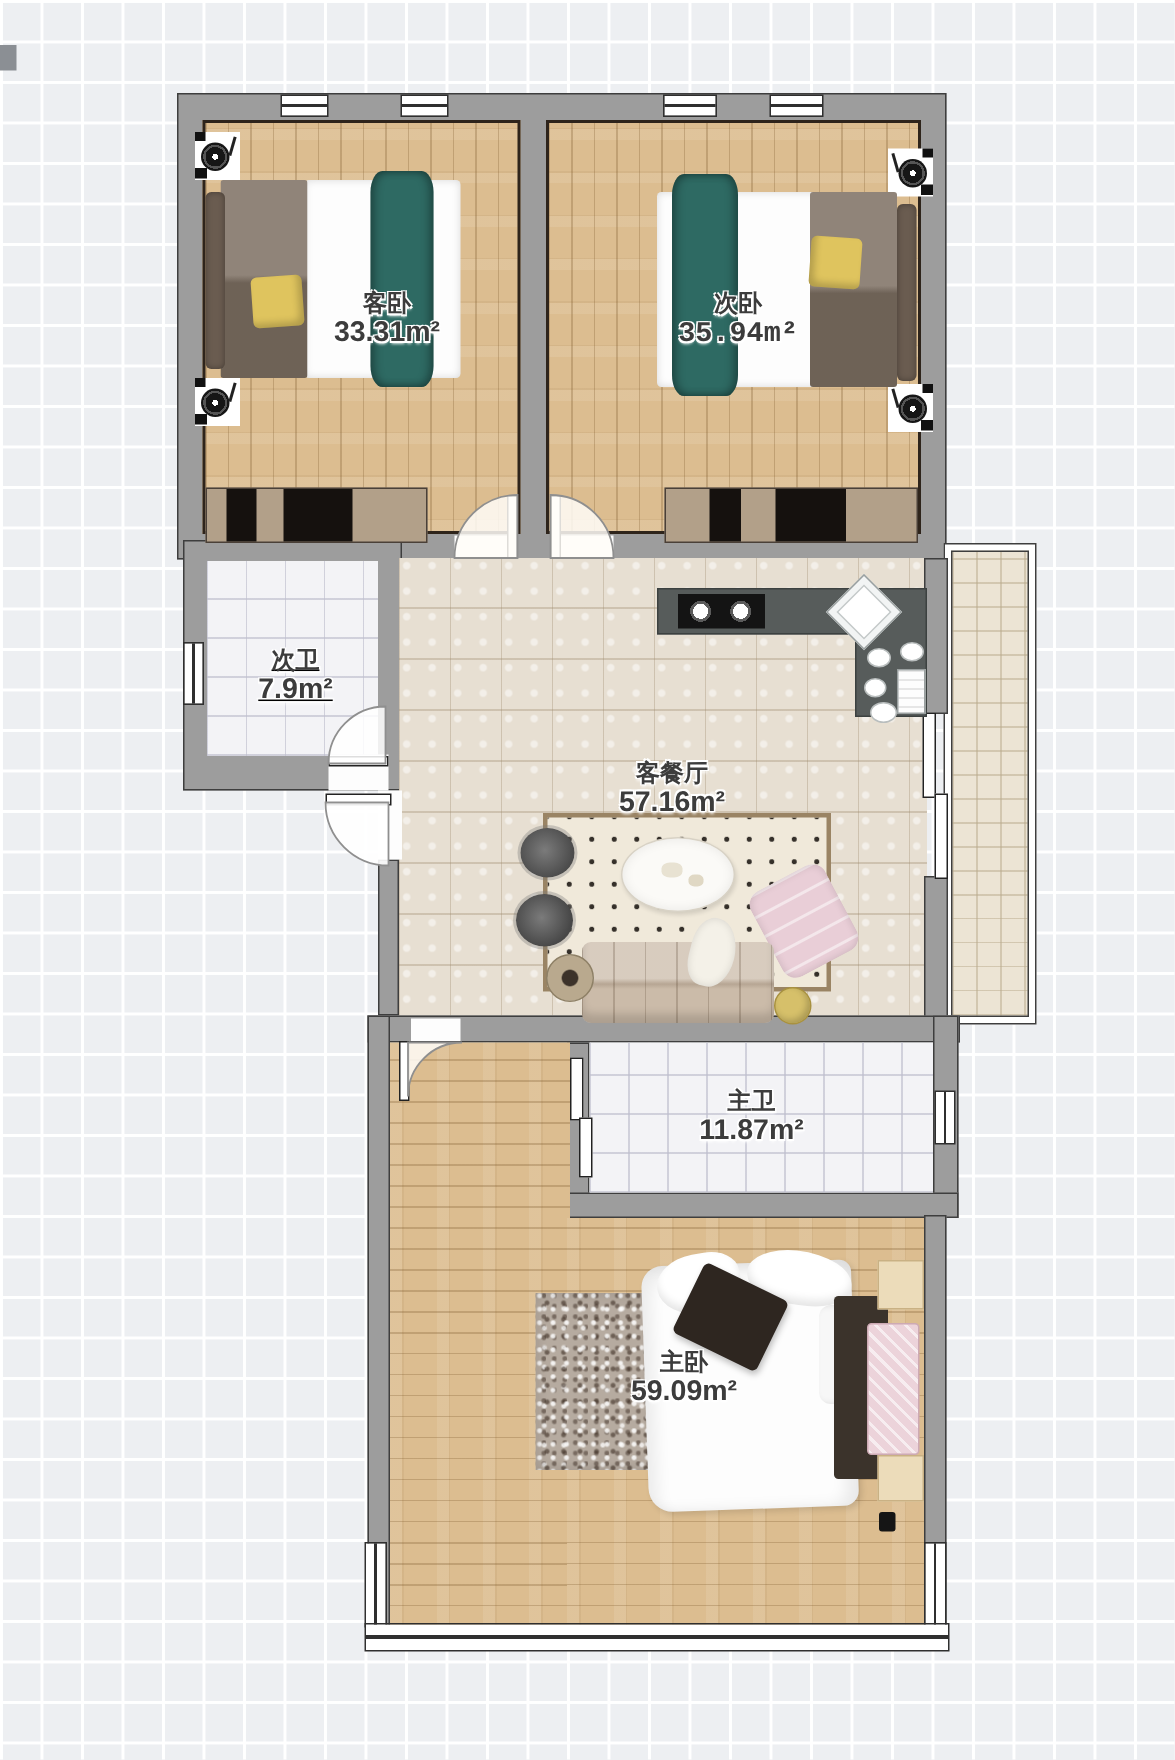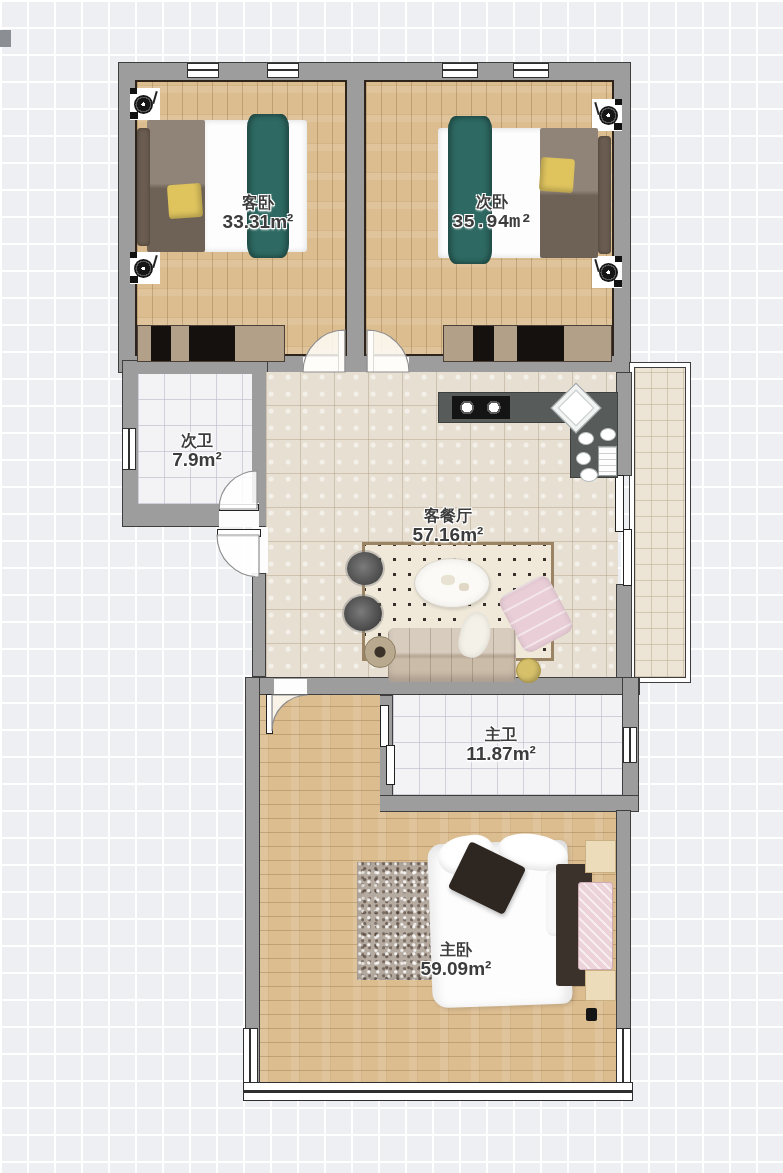--- a/index.html
+++ b/index.html
@@ -275,30 +275,30 @@
   <div class="win-h" style="left:243px;top:1082px;width:390px;height:19px;"></div>
 
   <div class="room-label" style="left:258px;top:214px;">
     <div class="rl-name">客卧</div>
     <div class="rl-area">33.31m²</div>
   </div>
   <div class="room-label" style="left:492px;top:214px;font-family:Liberation Mono, monospace;">
     <div class="rl-name">次卧</div>
     <div class="rl-area">35.94m²</div>
   </div>
-  <div class="room-label" style="left:197px;top:452px;">
+  <div class="room-label" style="left:197px;top:452px;text-decoration:underline;">
     <div class="rl-name">次卫</div>
     <div class="rl-area">7.9m²</div>
   </div>
   <div class="room-label" style="left:448px;top:527px;">
     <div class="rl-name">客餐厅</div>
     <div class="rl-area">57.16m²</div>
   </div>
   <div class="room-label" style="left:501px;top:746px;">
     <div class="rl-name">主卫</div>
     <div class="rl-area">11.87m²</div>
   </div>
-  <div class="room-label" style="left:456px;top:961px;">
+  <div class="room-label" style="left:456px;top:920px;">
     <div class="rl-name">主卧</div>
     <div class="rl-area">59.09m²</div>
   </div>
 
 </div>
 
 </body></html>

